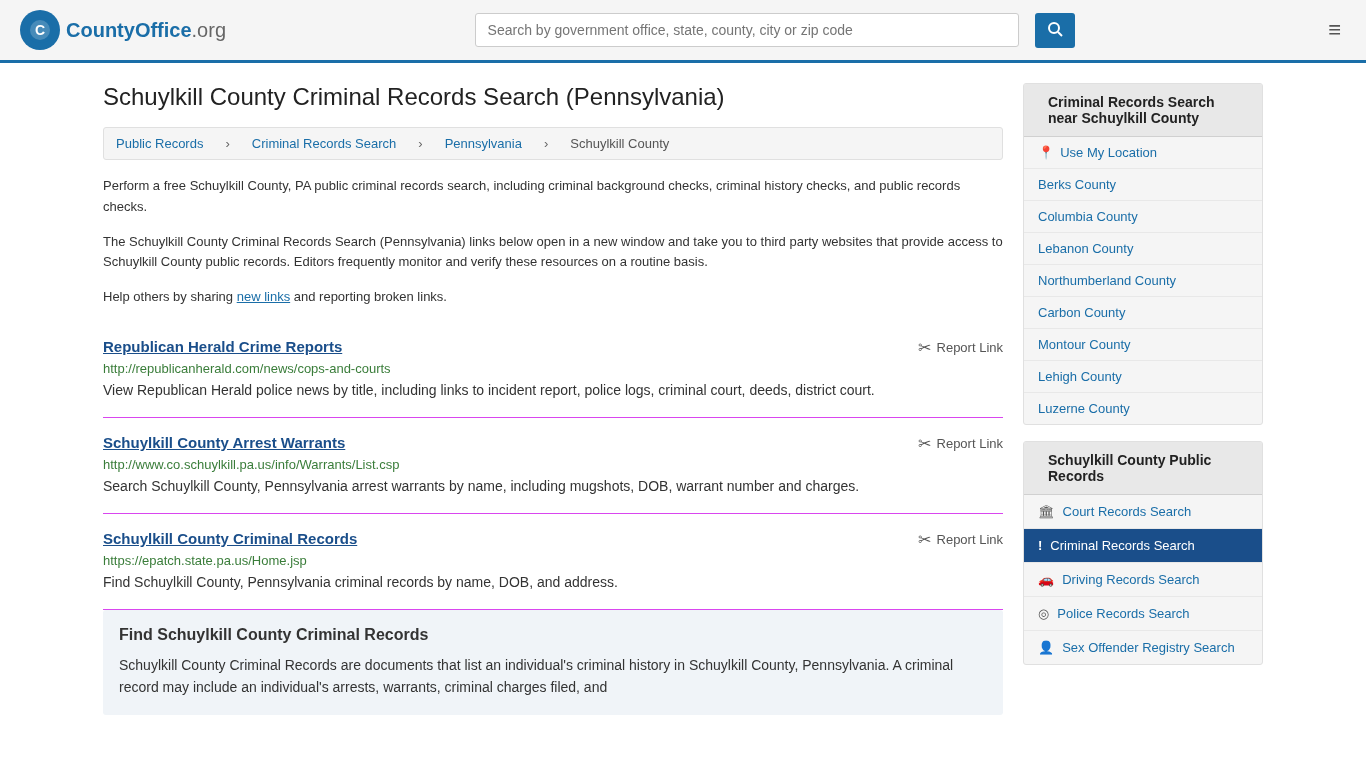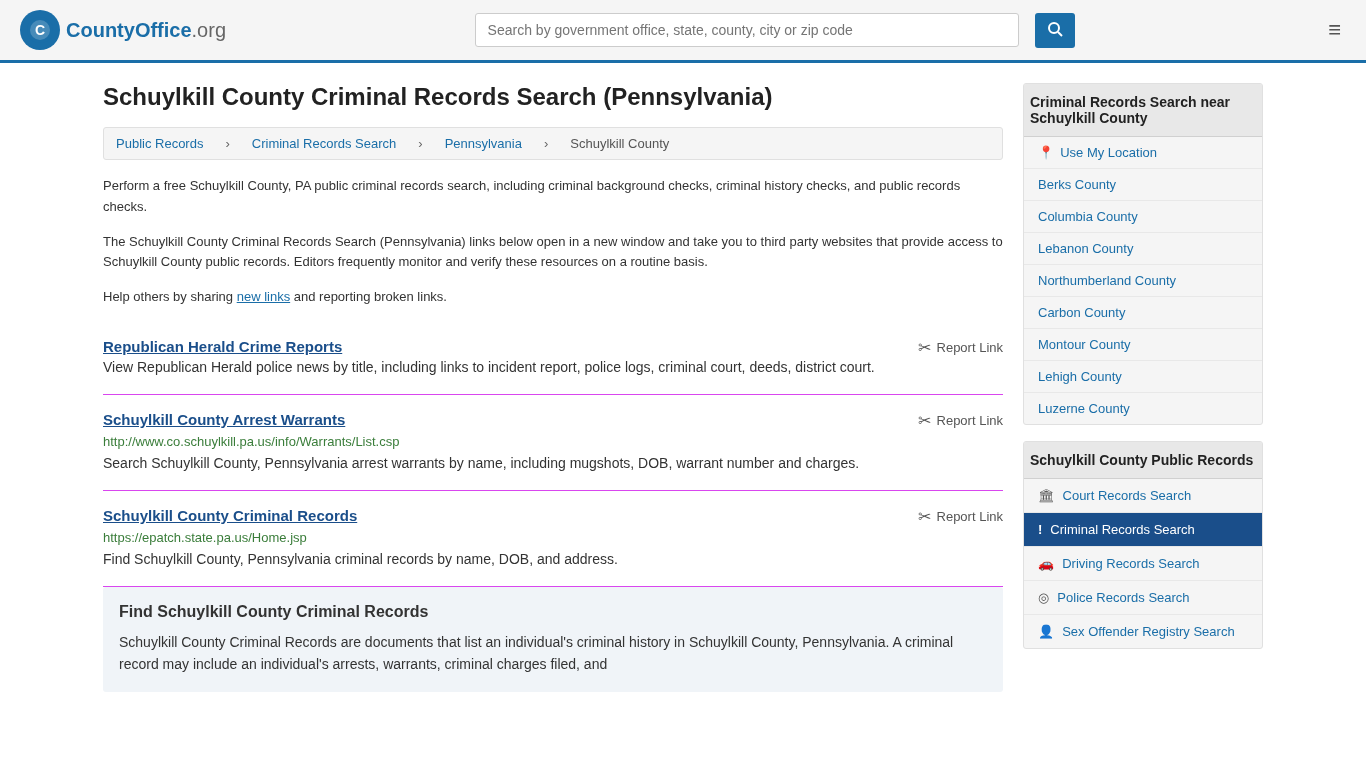--- a/index.html
+++ b/index.html
@@ -45,21 +45,21 @@
       font-size: 22px; color: #555; padding: 5px;
     }
     .header-right { display: flex; align-items: center; gap: 10px; }
 
     
     .container { max-width: 1200px; margin: 0 auto; padding: 20px; display: flex; gap: 20px; }
     .main-content { flex: 1; }
     .sidebar { width: 240px; flex-shrink: 0; }
 
     
-    .page-title { font-size: 24px; font-weight: bold; color: #222; margin-bottom: 16px; }
+    .page-title { font-size: 24px; font-weight: normal; color: #222; margin-bottom: 16px; }
 
     
     .breadcrumb {
       background: #f5f5f5; padding: 8px 12px;
       border: 1px solid #e0e0e0; border-radius: 3px;
       font-size: 13px; margin-bottom: 16px;
       display: flex; align-items: center; gap: 20px;
     }
     .breadcrumb a { color: #1a6ea8; text-decoration: none; }
     .breadcrumb .sep { color: #666; margin: 0 2px; }
@@ -93,21 +93,21 @@
     
     .sidebar-section {
       background: #f5f5f5;
       border: 1px solid #e0e0e0;
       border-radius: 3px;
       margin-bottom: 16px;
       overflow: hidden;
     }
     .sidebar-title {
       background: #e8e8e8;
-      padding: 10px 6px;
+      padding: 10px 24px;
       font-size: 14px;
       font-weight: bold;
       color: #222;
       border-bottom: 1px solid #d0d0d0;
     }
     .sidebar-item {
       padding: 8px 14px;
       border-bottom: 1px solid #e8e8e8;
       font-size: 13px;
       display: flex; align-items: center; gap: 6px;
@@ -185,20 +185,21 @@
     </p>
 
     <div class="resource-item">
       <div class="resource-header">
         <a href="#" class="resource-title">Republican Herald Crime Reports</a>
         <button class="report-link-btn">
           <span class="report-icon">✂</span>
           <span>Report Link</span>
         </button>
       </div>
+      <div class="resource-url">http://republicanherald.com/news/cops-and-courts</div>
       <div class="resource-desc">View Republican Herald police news by title, including links to incident report, police logs, criminal court, deeds, district court.</div>
     </div>
 
     <div class="resource-item">
       <div class="resource-header">
         <a href="#" class="resource-title">Schuylkill County Arrest Warrants</a>
         <button class="report-link-btn">
           <span class="report-icon">✂</span>
           <span>Report Link</span>
         </button>

